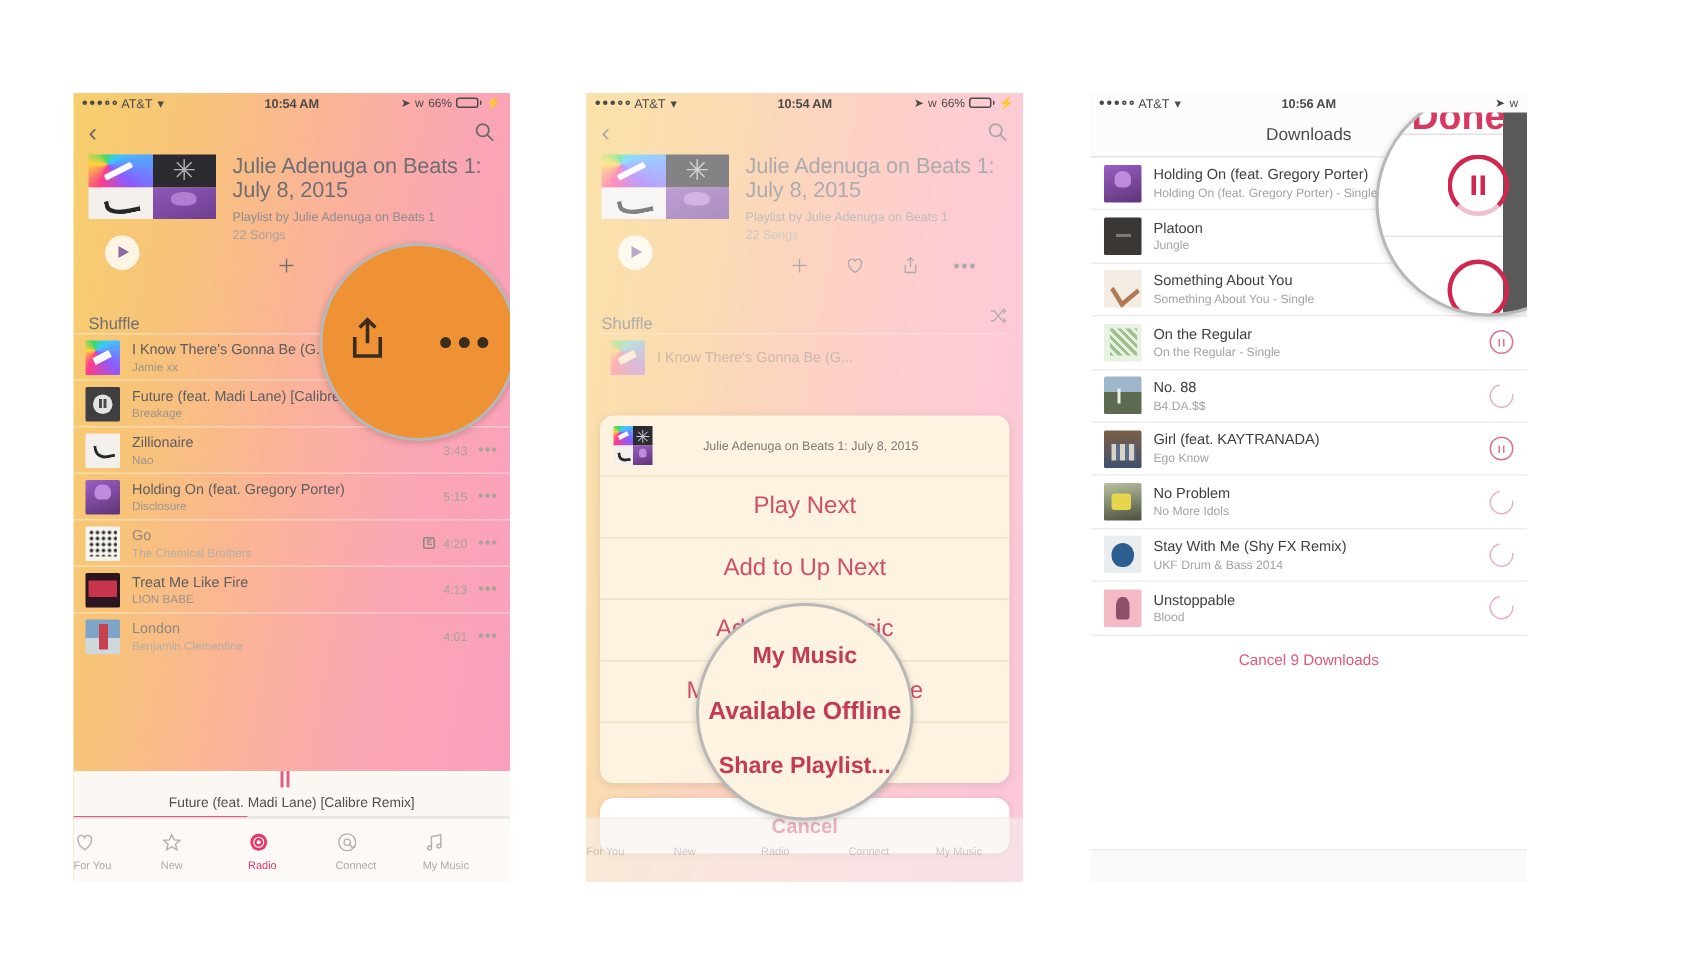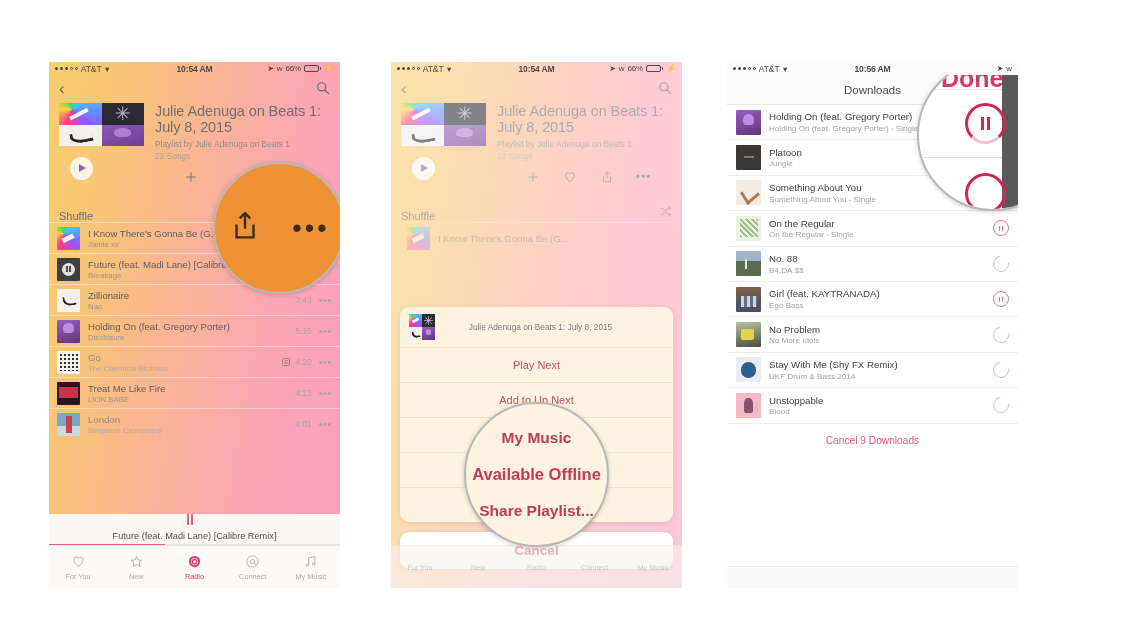--- a/index.html
+++ b/index.html
@@ -92,39 +92,39 @@
   .nowbar .pz b { width:2.4px; height:11px; background:#e0607f; display:block; border-radius:.5px; }
   .nowbar .nt { flex:1; text-align:center; }
   .nowbar .n1 { font-size:9.2px; color:#4e4e51; }
   .nowbar .n2 { font-size:7.6px; color:#a6a09a; margin-top:1px; }
   .nowbar .d3 { font-size:11px; color:#b0aaa4; letter-spacing:.6px; }
   .progbar { position:absolute; left:0; right:0; bottom:0; height:1.4px; background:#ece6e0; }
   .progbar i { display:block; height:100%; background:#d9607f; }
 
   .tabbar { position:absolute; left:0; right:0; bottom:0; height:43px; background:#fcf9f6;
     display:flex; border-top:0.6px solid #ece7e2; }
-  .tab { flex:1; display:flex; flex-direction:column; align-items:center; justify-content:center; gap:2px; }
+  .tab { flex:1; display:flex; flex-direction:column; justify-content:center; gap:2px; }
   .tab .gl { height:17px; display:flex; align-items:center; color:#b5aeaa; }
   .tab .lb { font-size:7.3px; color:#b0a9a4; }
   .tab.active .lb { color:#e8386a; }
 
   
   .mag { position:absolute; border-radius:50%; border:2.5px solid #b8b8b8; overflow:hidden;
     background:#fff; box-shadow:0 1px 5px rgba(0,0,0,.20); }
 
   
   .dimwrap { position:absolute; inset:0; background:rgba(255,255,255,.42); }
   .sheet { position:absolute; left:9px; right:9px; bottom:66px; background:#fdf3e0;
     border-radius:9px; overflow:hidden; box-shadow:0 1px 6px rgba(0,0,0,.10); }
   .sheet-hd { display:flex; align-items:center; gap:8px; padding:7px 9px; }
   .sheet-hd .sa { width:26px; height:26px; display:grid; grid-template-columns:1fr 1fr;
     grid-template-rows:1fr 1fr; flex:0 0 26px; }
   .sheet-hd .sa > div { overflow:hidden; position:relative; }
   .sheet-hd .tt { flex:1; text-align:center; font-size:8.3px; color:#7e7a76; padding-right:26px; }
-  .sitem { text-align:center; padding:11px 0; font-size:11px; color:#cf4e68;
+  .sitem { text-align:center; padding:11px 0; font-size:16px; color:#cf4e68;
     border-top:0.6px solid #f0e2c8; }
   .cancel { position:absolute; left:9px; right:9px; bottom:19px; background:#fff; border-radius:9px;
     text-align:center; padding:11px 0; font-size:13.5px; color:#d8566f; font-weight:bold;
     box-shadow:0 1px 5px rgba(0,0,0,.10); }
 
   
   .p3 { background:#fff; height:100%; position:relative; }
   .p3 .nav { height:30px; border-bottom:0.6px solid #e6e6e6; display:flex; align-items:center;
     justify-content:center; position:relative; background:#fcfcfc; }
   .p3 .nav .ti { font-size:11.5px; color:#4b4b4d; }
@@ -621,21 +621,21 @@
           <div class="tx">
               <div class="t1">No. 88</div>
             <div class="t2">B4.DA.$$</div>
             </div>
           <span class="dlc queued"></span>
         </div>
         <div class="drow">
           <div class="th s-crowd"></div>
           <div class="tx">
               <div class="t1">Girl (feat. KAYTRANADA)</div>
-            <div class="t2">Ego Bass</div>
+            <div class="t2">Ego Know</div>
             </div>
           <span class="dlc pause">
               <b></b>
               <b></b>
             </span>
         </div>
         <div class="drow">
           <div class="th s-yellowbot"></div>
           <div class="tx">
               <div class="t1">No Problem</div>

